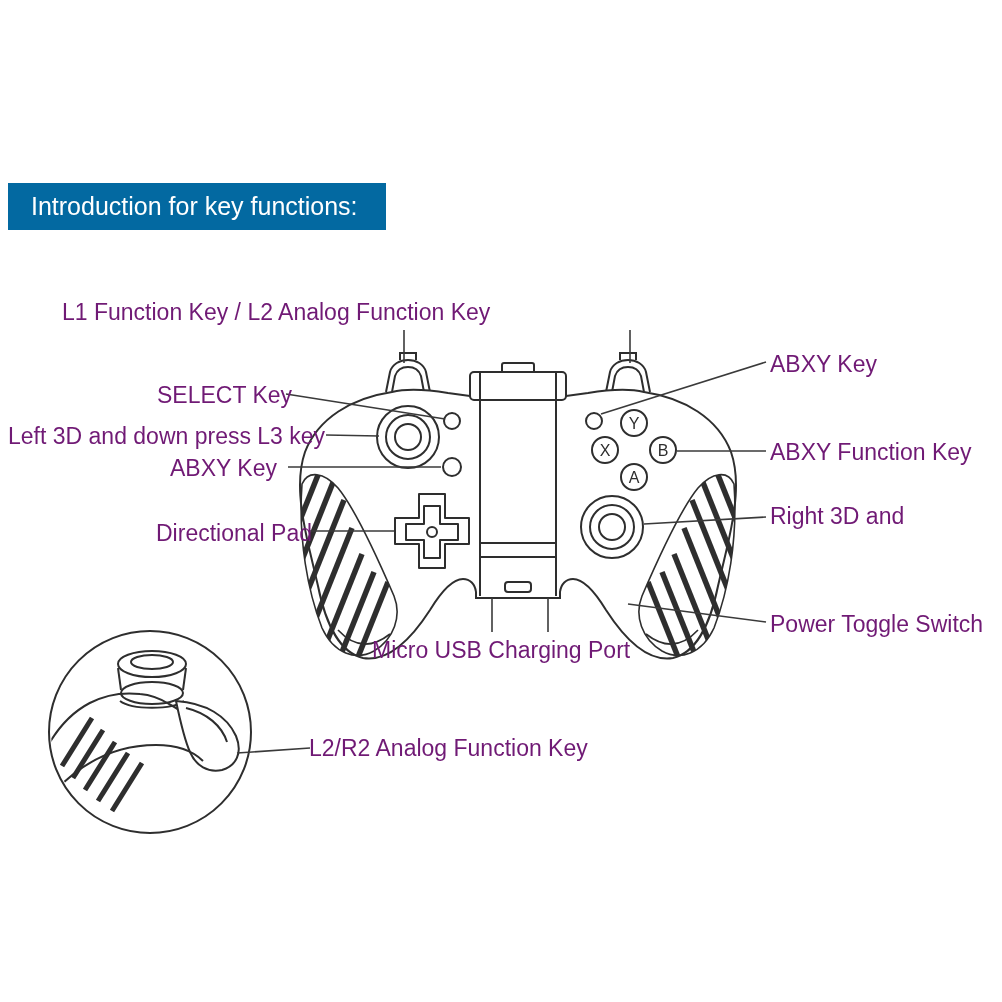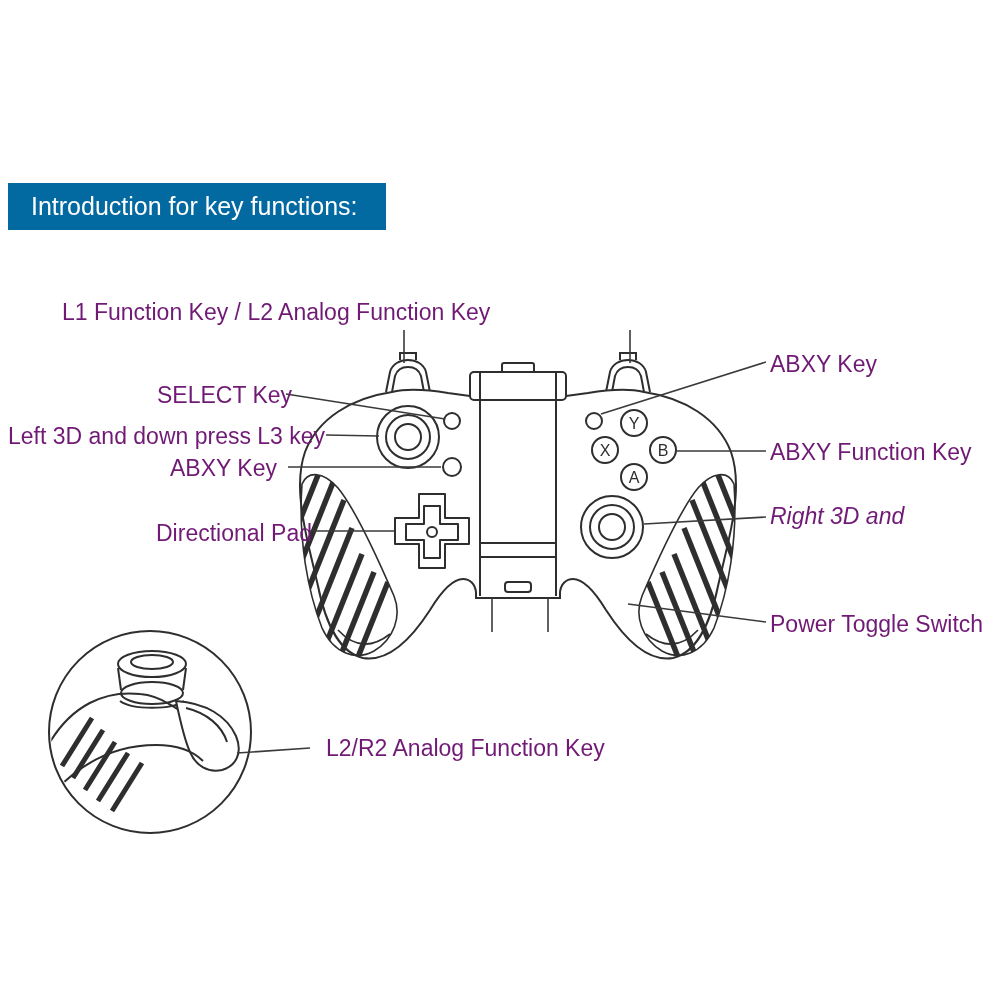--- a/index.html
+++ b/index.html
@@ -185,19 +185,20 @@
     <span class="banner-text">Introduction for key functions:</span>
   </div>
 
   <div class="label" style="left:62px;  top:299px;">L1 Function Key / L2 Analog Function Key</div>
   <div class="label" style="left:770px; top:351px;">ABXY Key</div>
   <div class="label" style="left:157px; top:382px;">SELECT Key</div>
   <div class="label" style="left:8px;   top:423px;">Left 3D and down press L3 key</div>
   <div class="label" style="left:170px; top:455px;">ABXY Key</div>
   <div class="label" style="left:770px; top:439px;">ABXY Function Key</div>
   <div class="label" style="left:132px; top:520px;margin-left:24px;">Directional Pad</div>
-  <div class="label" style="left:770px; top:503px;font-style:italic;">
+  <div class="label" style="left:770px; top:503px;">
     <div>Right 3D and</div>
   </div>
   <div class="label" style="left:770px; top:611px;">Power Toggle Switch</div>
-  <div class="label" style="left:326px; top:735px;">L2/R2  Analog Function Key</div>
+  <div class="label" style="left:372px; top:637px;">Micro USB Charging Port</div>
+  <div class="label" style="left:309px; top:735px;">L2/R2  Analog Function Key</div>
 
 </div>
 
 </body></html>

